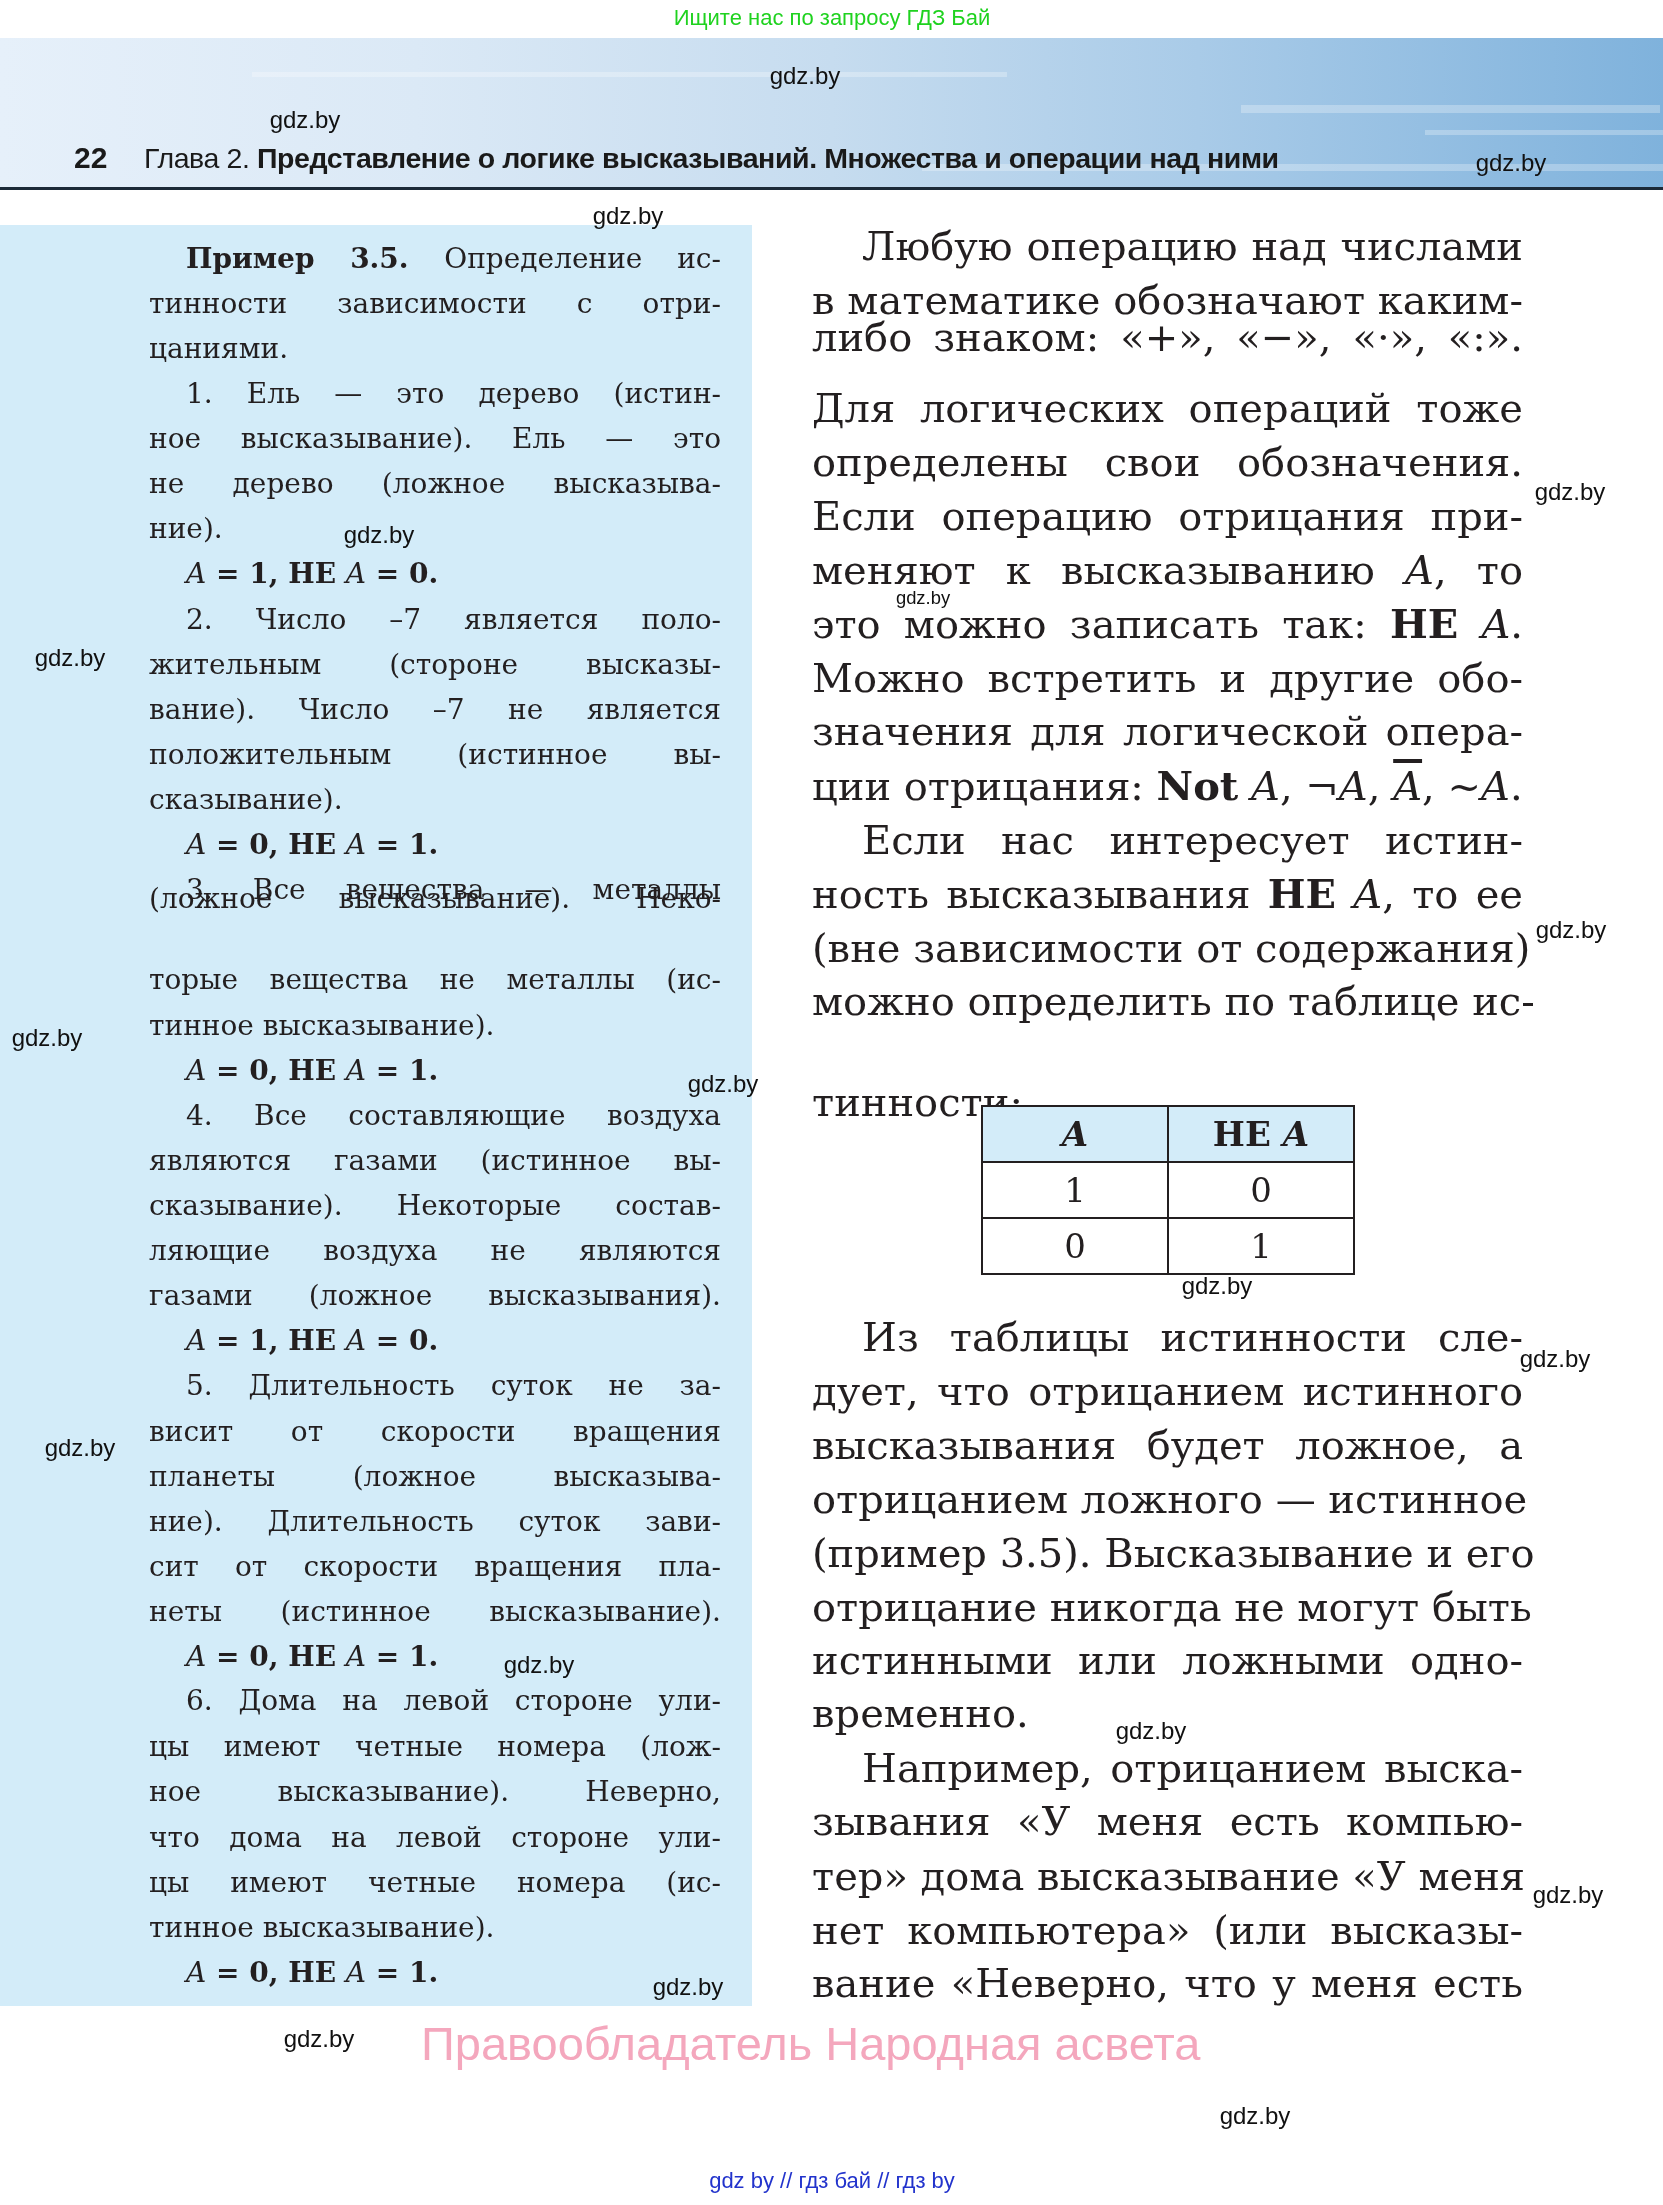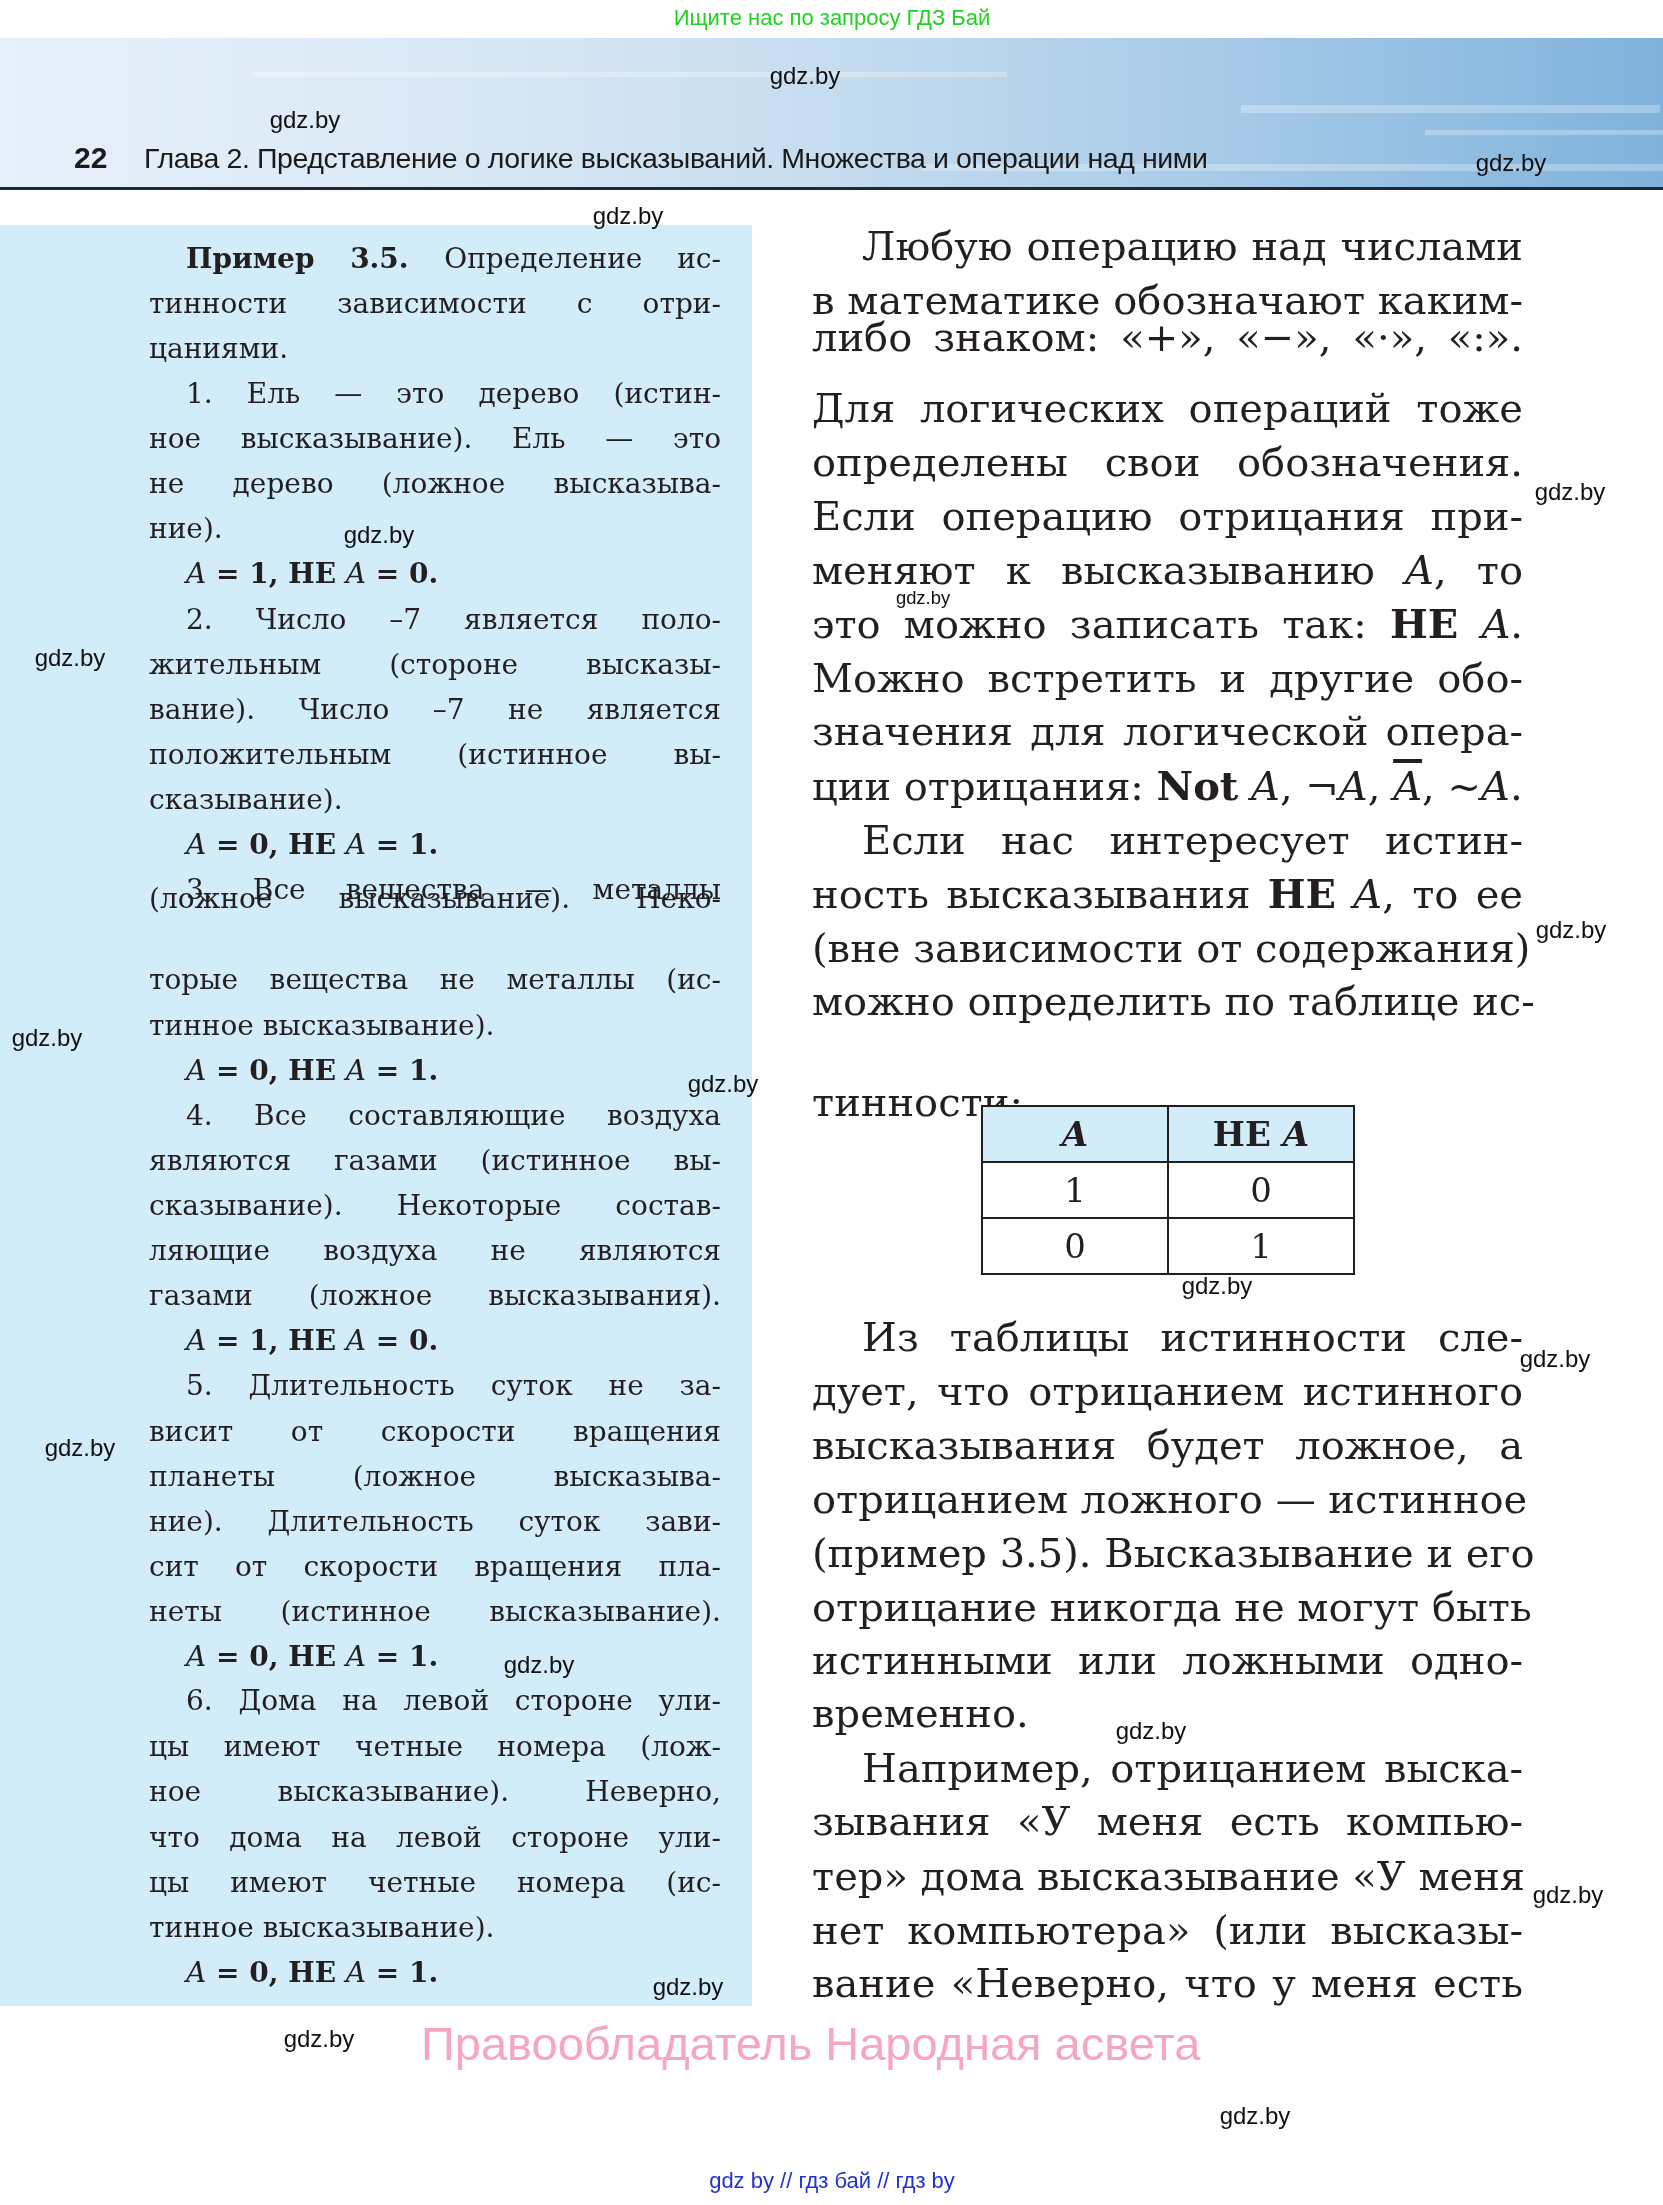--- a/index.html
+++ b/index.html
@@ -5,21 +5,21 @@
   html, body { margin:0; padding:0; }
   body { width:1664px; height:2205px; position:relative; background:#ffffff; overflow:hidden; font-family:"DejaVu Serif", serif; color:#231f20; }
   .topbar { position:absolute; left:0; top:0; width:1664px; height:38px; text-align:center; font-family:"Liberation Sans", sans-serif; font-size:22px; line-height:35px; color:#1fd21f; }
   .header { position:absolute; left:0; top:38px; width:1664px; height:149px;
     background: linear-gradient(90deg, #e6f0fa 0%, #dbe9f6 25%, #c6dcef 50%, #a9cbe8 72%, #7fb2dc 100%); overflow:hidden; }
   .header .trace { position:absolute; background:rgba(255,255,255,0.28); }
   .header-rule { position:absolute; left:0; top:187px; width:1664px; height:3.4px; background:#1c2a38; }
   .page-num { position:absolute; left:74px; top:141px; font-family:"Liberation Sans", sans-serif; font-weight:bold; font-size:30px; line-height:34px; color:#1a1a1a; }
   .running-title { position:absolute; left:144px; top:141px; font-family:"Liberation Sans", sans-serif; font-size:28.5px; line-height:34px; color:#1a1a1a; white-space:nowrap; letter-spacing:-0.4px; }
   .running-title .chap { font-weight:normal; }
-  .running-title .ttl { font-weight:normal; }
+  .running-title .ttl { font-weight:bold; }
   .example-box { position:absolute; left:0; top:225px; width:752px; height:1781px; background:#d3ecf9; }
   .line { position:absolute; white-space:nowrap; }
   .lcol .line { left:149px; width:572px; font-size:28px; line-height:45px; text-align:justify; text-align-last:justify; }
   .lcol .line.end { text-align-last:left; }
   .lcol .line.ind { padding-left:37px; width:535px; }
   .lcol .line.eq { padding-left:37px; width:535px; text-align-last:left; }
   .rcol .line { left:812px; width:711px; font-size:40px; line-height:54px; text-align:justify; text-align-last:justify; }
   .rcol .line.end { text-align-last:left; }
   .rcol .line.ind { padding-left:50px; width:661px; }
   .b { font-weight:bold; }

